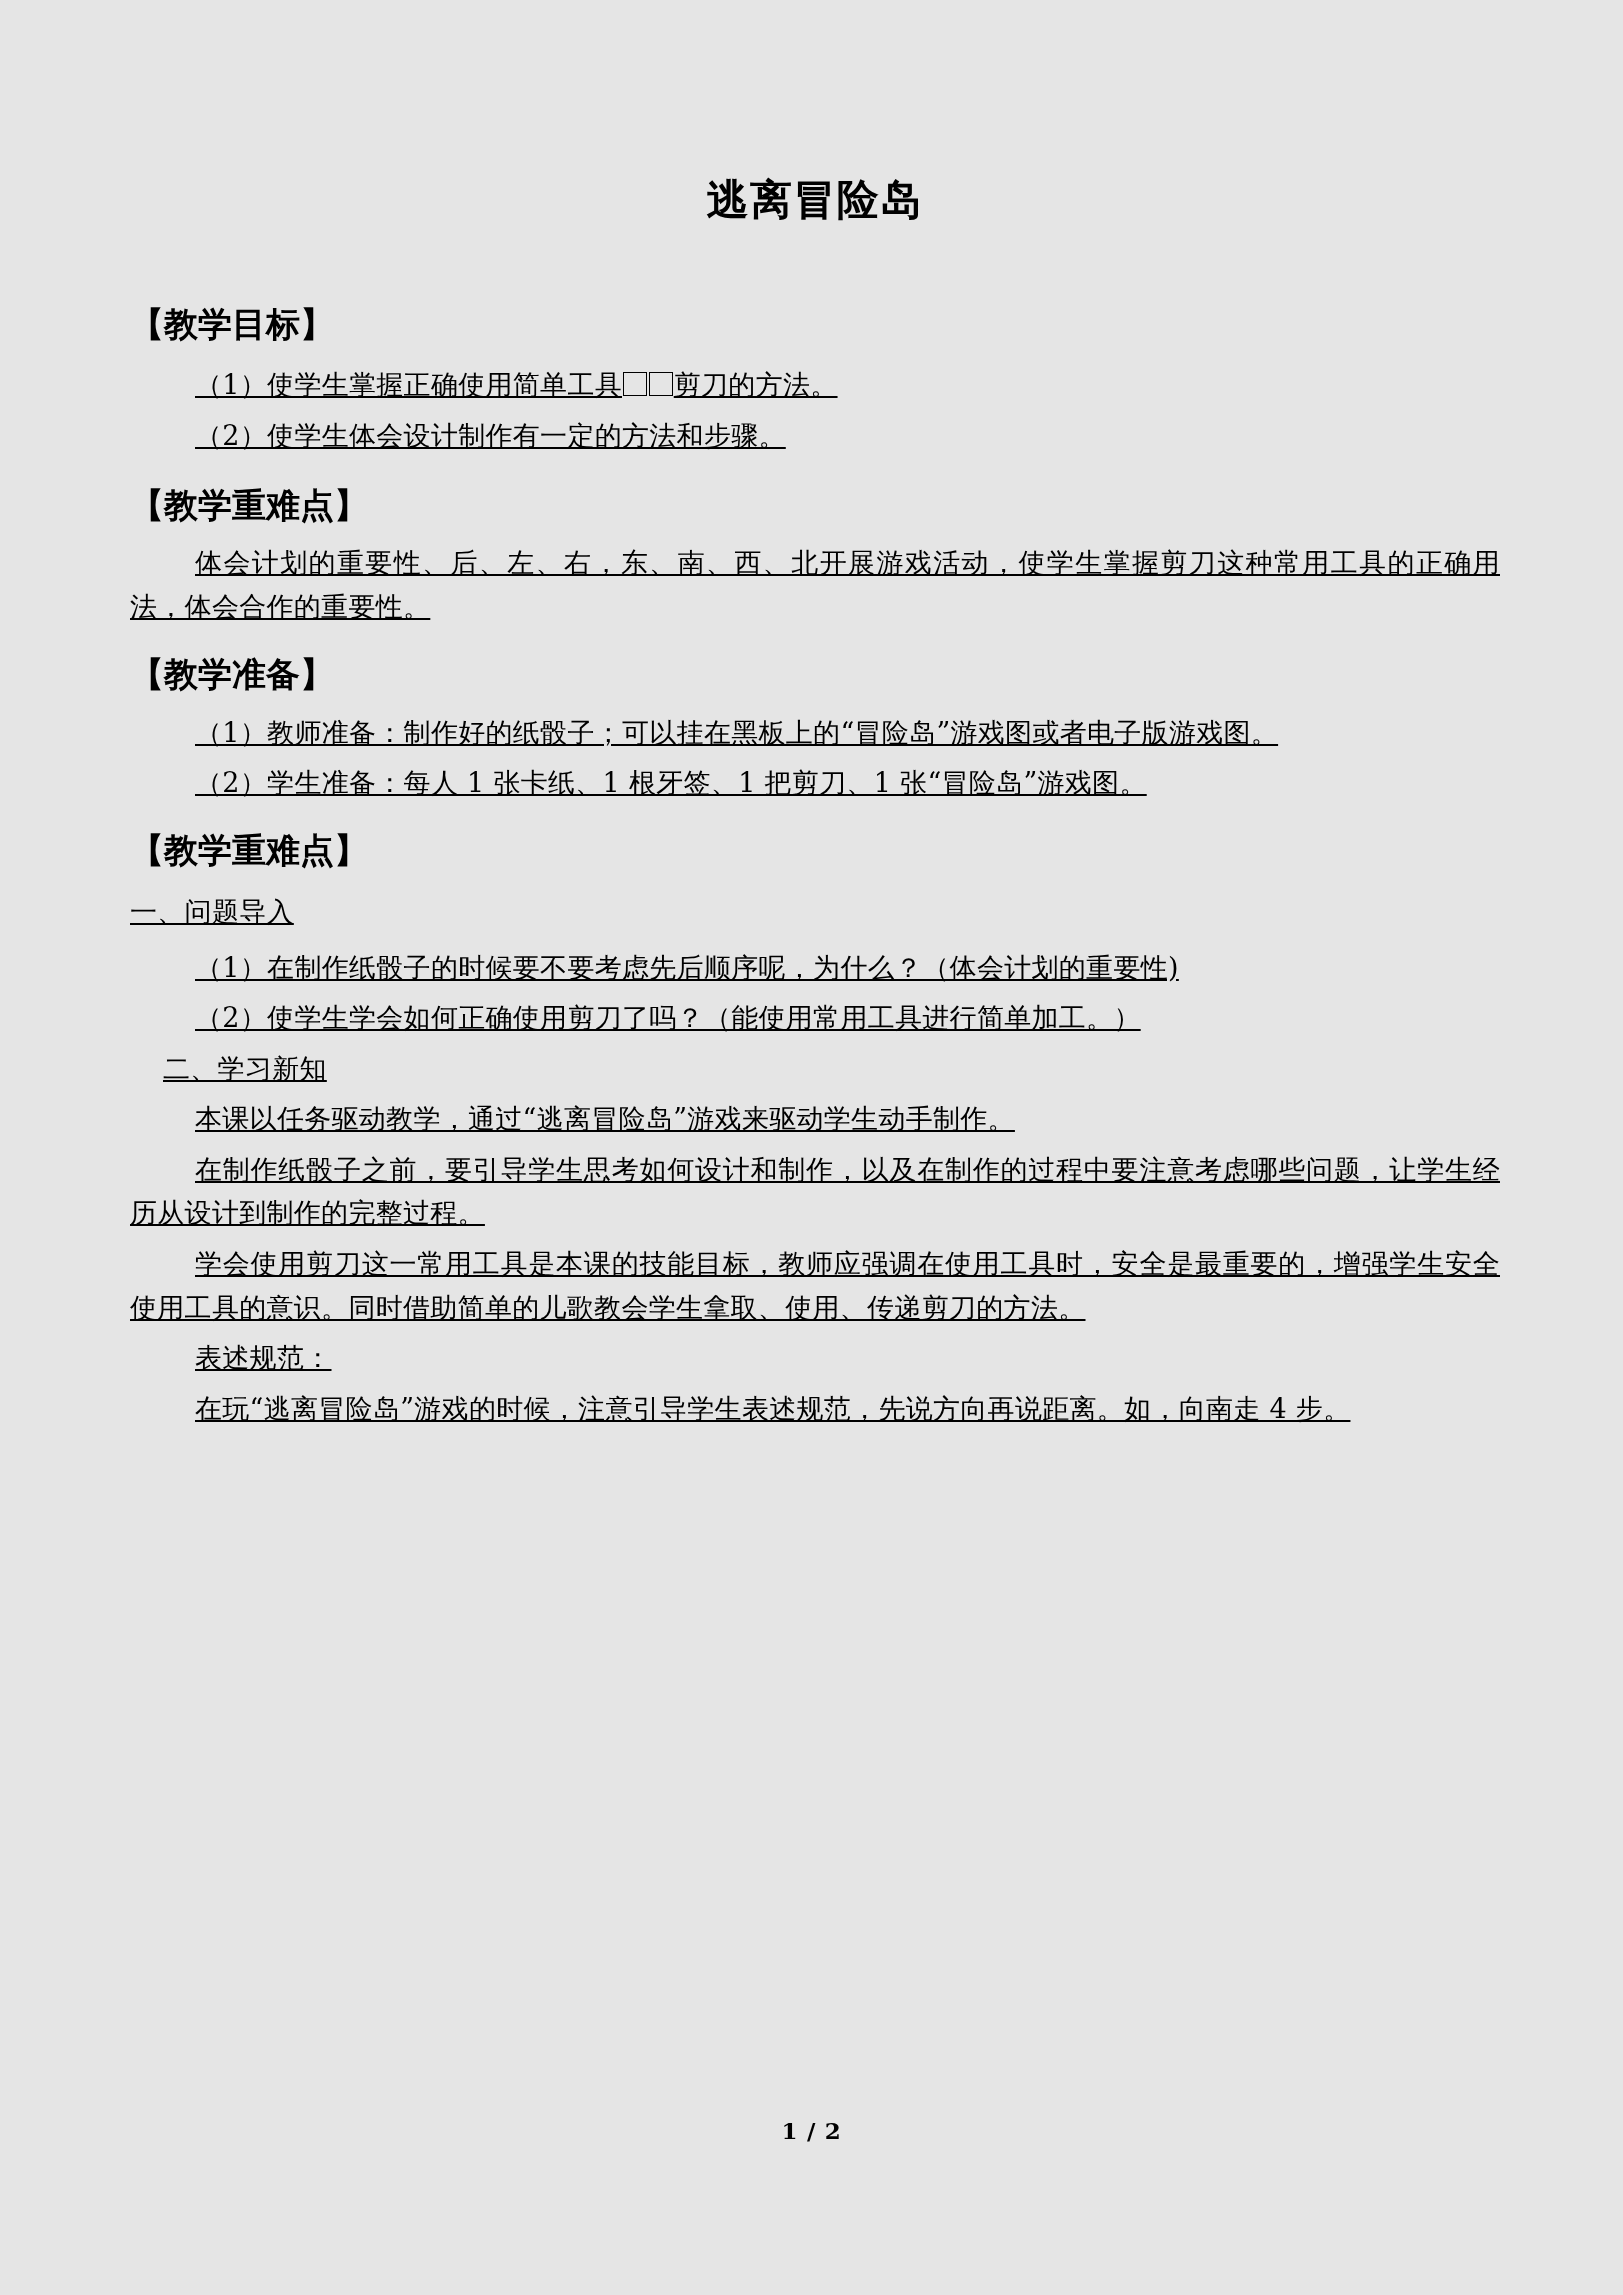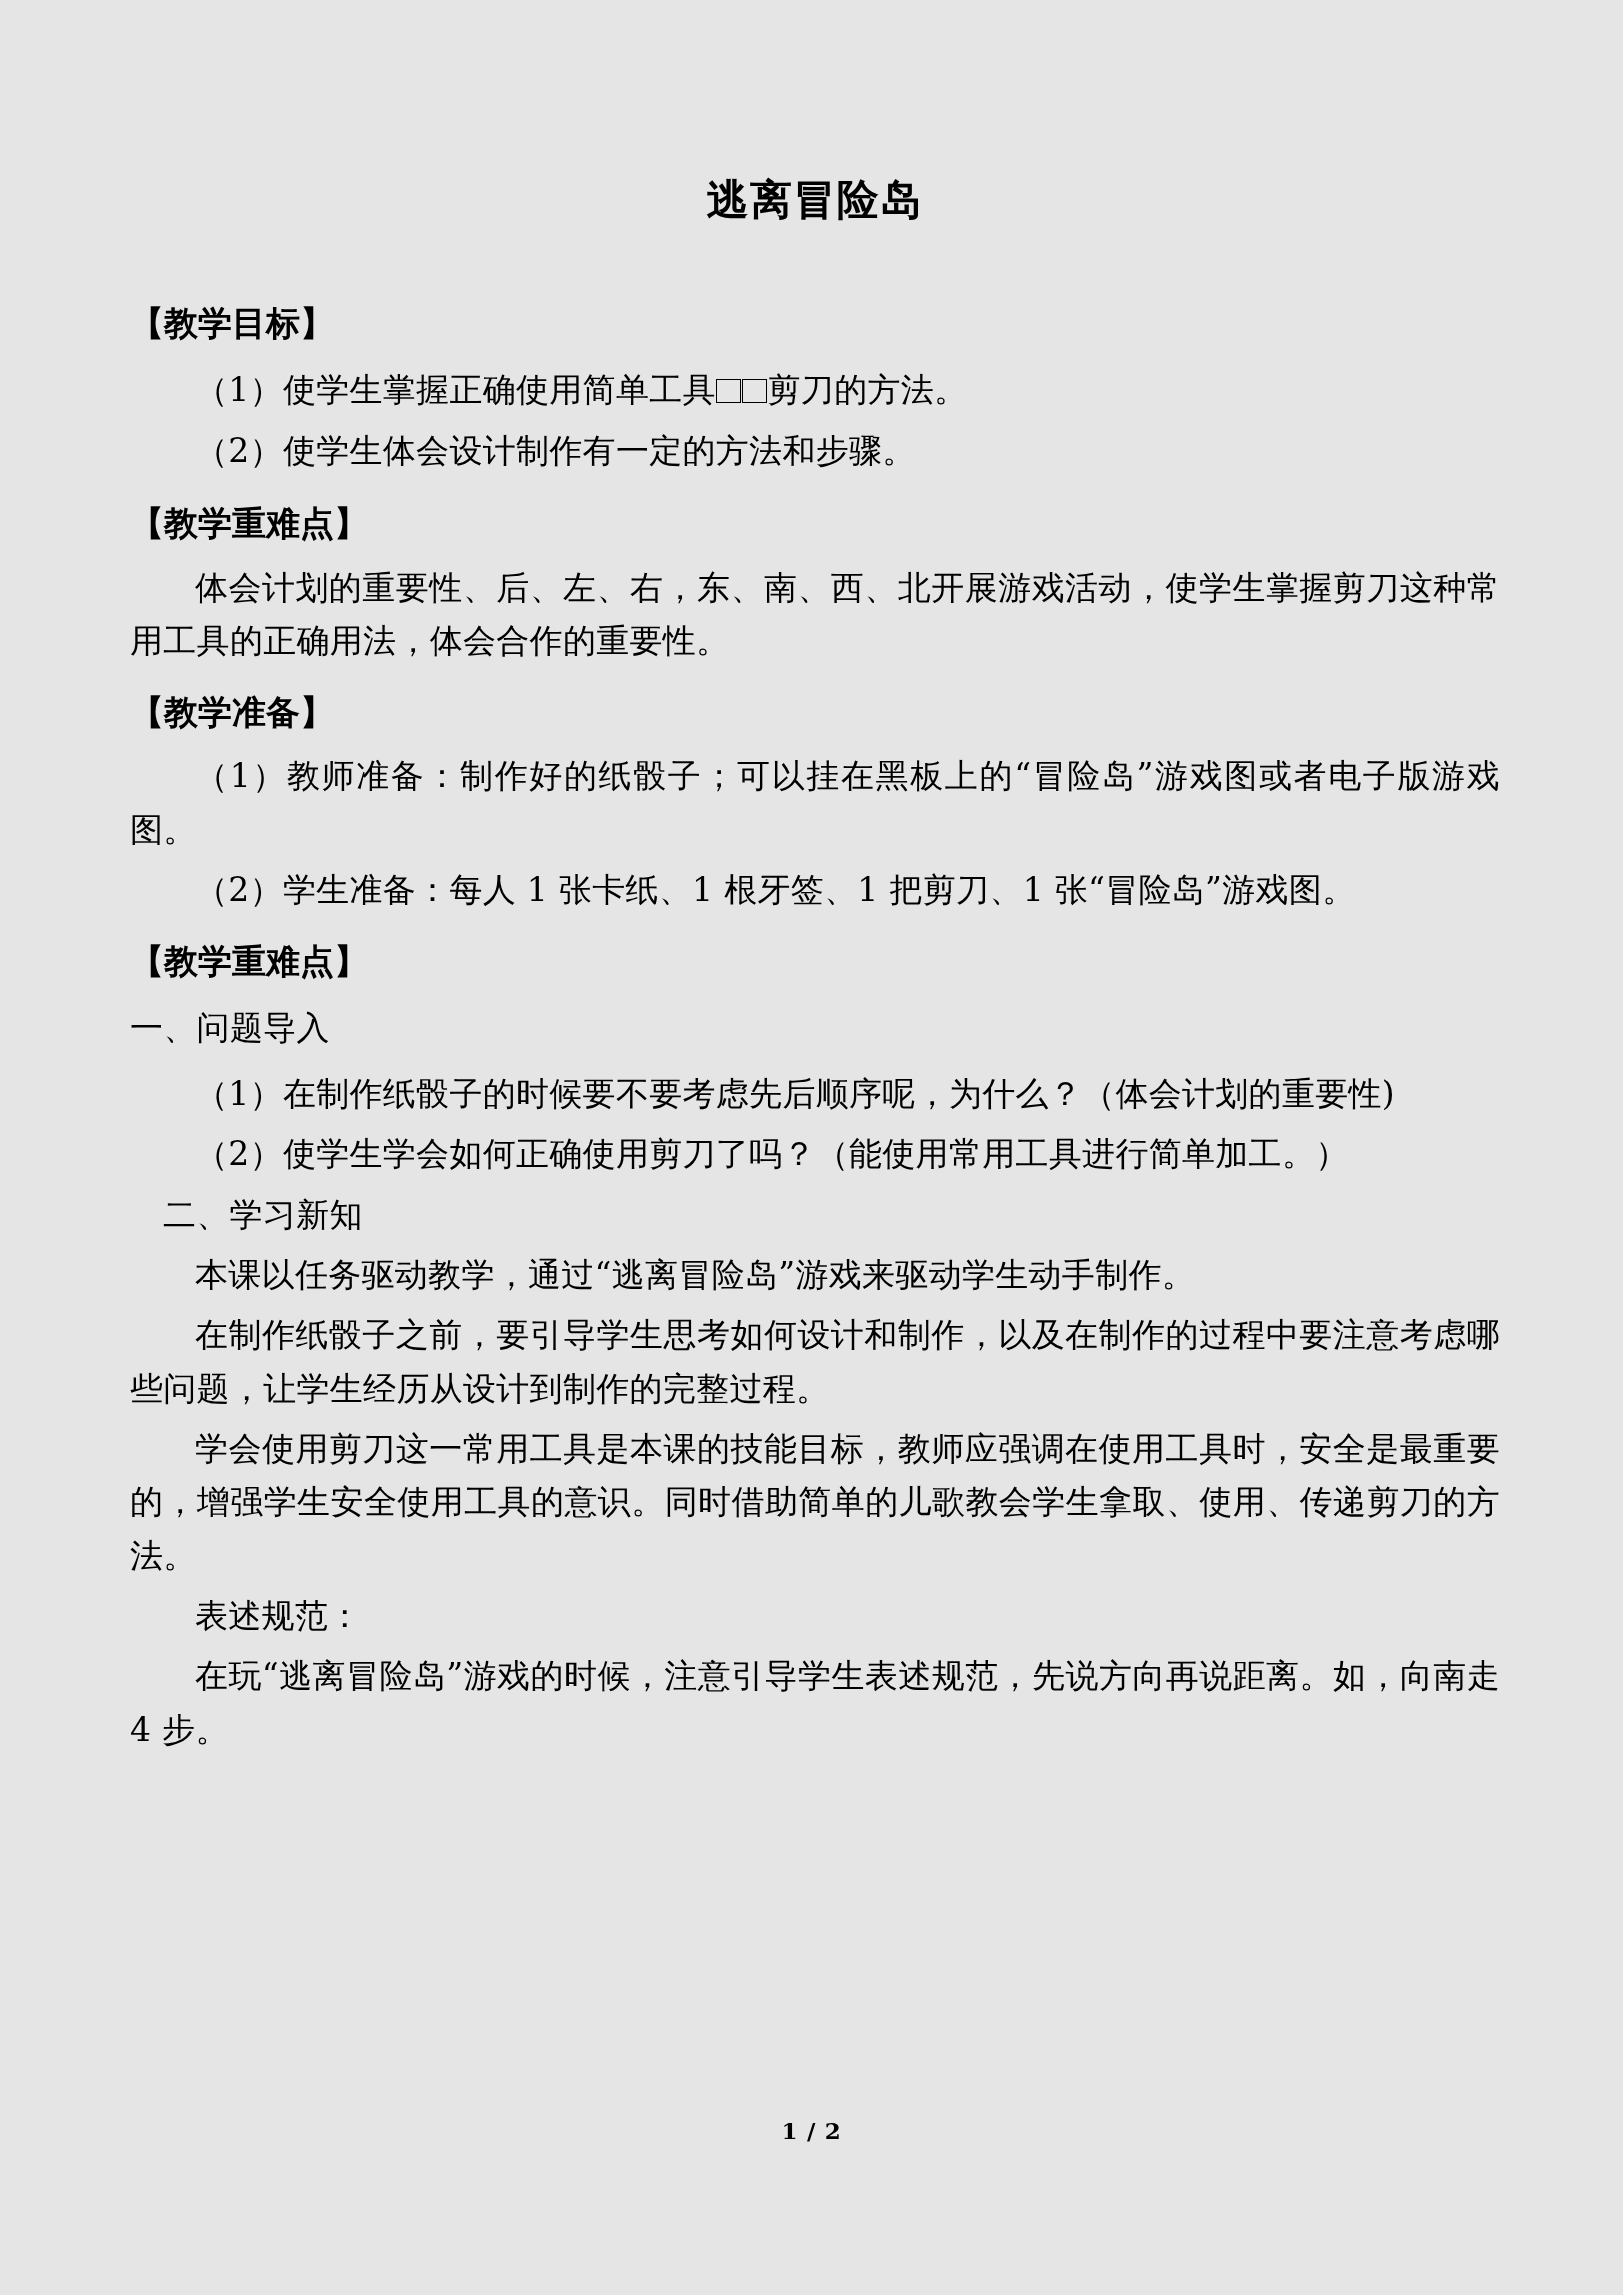--- a/index.html
+++ b/index.html
@@ -39,36 +39,37 @@
     font-family: "DejaVu Serif", "Liberation Serif", serif;
   }
 
   
   .section-head {
     font-size: 34px;
     font-weight: bold;
     line-height: 1.25;
     margin: 0;
     letter-spacing: 0px;
-    font-family: Liberation Serif, serif;
+    font-family: Liberation Sans, sans-serif;
   }
   .sh-objectives  { margin-top: 80px; }
   .sh-keypoints   { margin-top: 26px; }
   .sh-preparation { margin-top: 24.5px; }
   .sh-process     { margin-top: 24.5px; }
 
   
   .para {
-    font-size: 33px;
+    font-size: 27px;
     line-height: 1.62;
     margin: 0;
     text-align: justify;
     text-justify: inter-ideograph;
     letter-spacing: 0.3px;
     font-family: "DejaVu Serif", "Liberation Serif", serif;
+    text-decoration: underline;
   }
   .indent-2 { text-indent: 65px; }
   .indent-1 { text-indent: 33px; }
   .indent-0 { text-indent: 0; }
 
   
   .obj-1 { margin-top: 17.7px; }
   .obj-2 { margin-top: 6.8px; }
   .kp-1  { margin-top: 15px; }
   .prep-1 { margin-top: 15px; }

